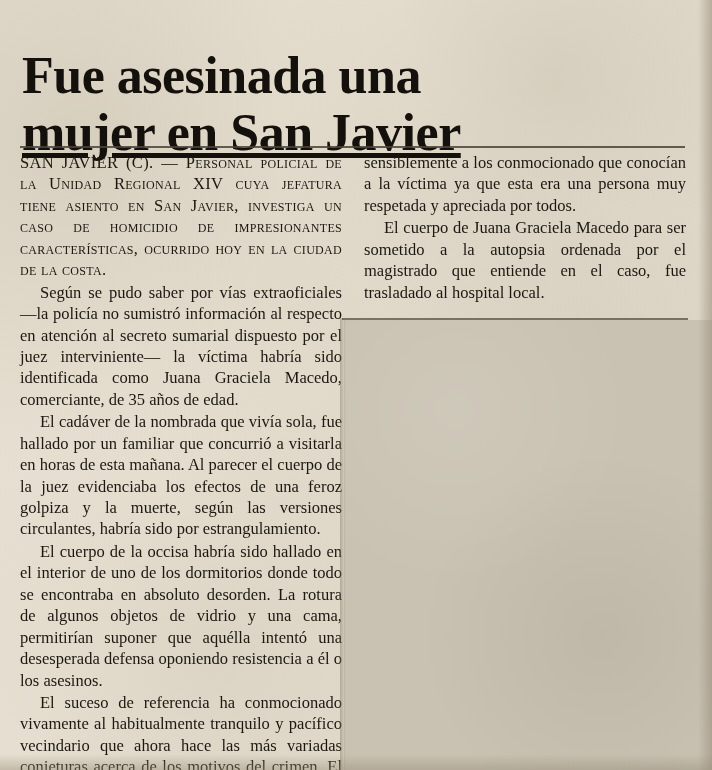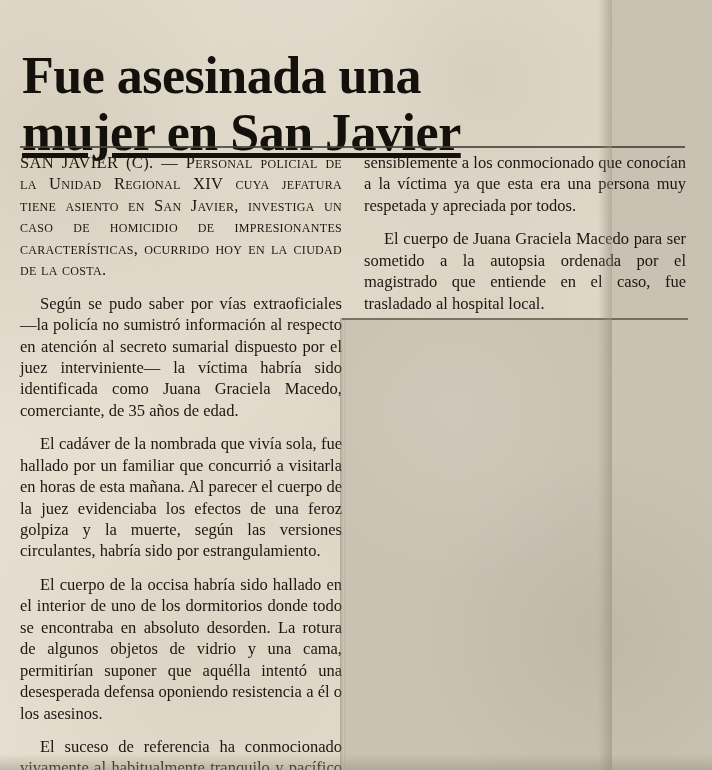--- a/index.html
+++ b/index.html
@@ -10,21 +10,21 @@
     width: 712px;
     height: 770px;
     background: #c9c2b2;
     font-family: "Liberation Serif", serif;
     overflow: hidden;
   }
   .clipping {
     position: absolute;
     left: 0;
     top: 0;
-    width: 612px;
+    width: 712px;
     height: 770px;
     background:
       linear-gradient(115deg, #e5ded0 0%, #e9e2d4 35%, #e3dccd 70%, #ded6c6 100%);
   }
   
   .grain {
     position: absolute;
     inset: 0;
     background-image:
       radial-gradient(circle at 12% 18%, rgba(180,168,145,0.30) 0, rgba(180,168,145,0) 38%),
@@ -97,21 +97,21 @@
     line-height: 1.30;
     color: #1b1812;
     text-align: justify;
     text-justify: inter-word;
     font-family: "Liberation Serif", serif;
   }
   .col p.first {
     text-indent: 0;
   }
   .col p + p {
-    margin-top: 12px;
+    margin-top: 1px;
   }
   .dateline {
     font-variant: small-caps;
     letter-spacing: 0.3px;
   }
   .rule-right-bottom {
     position: absolute;
     left: 342px;
     top: 318px;
     width: 346px;

